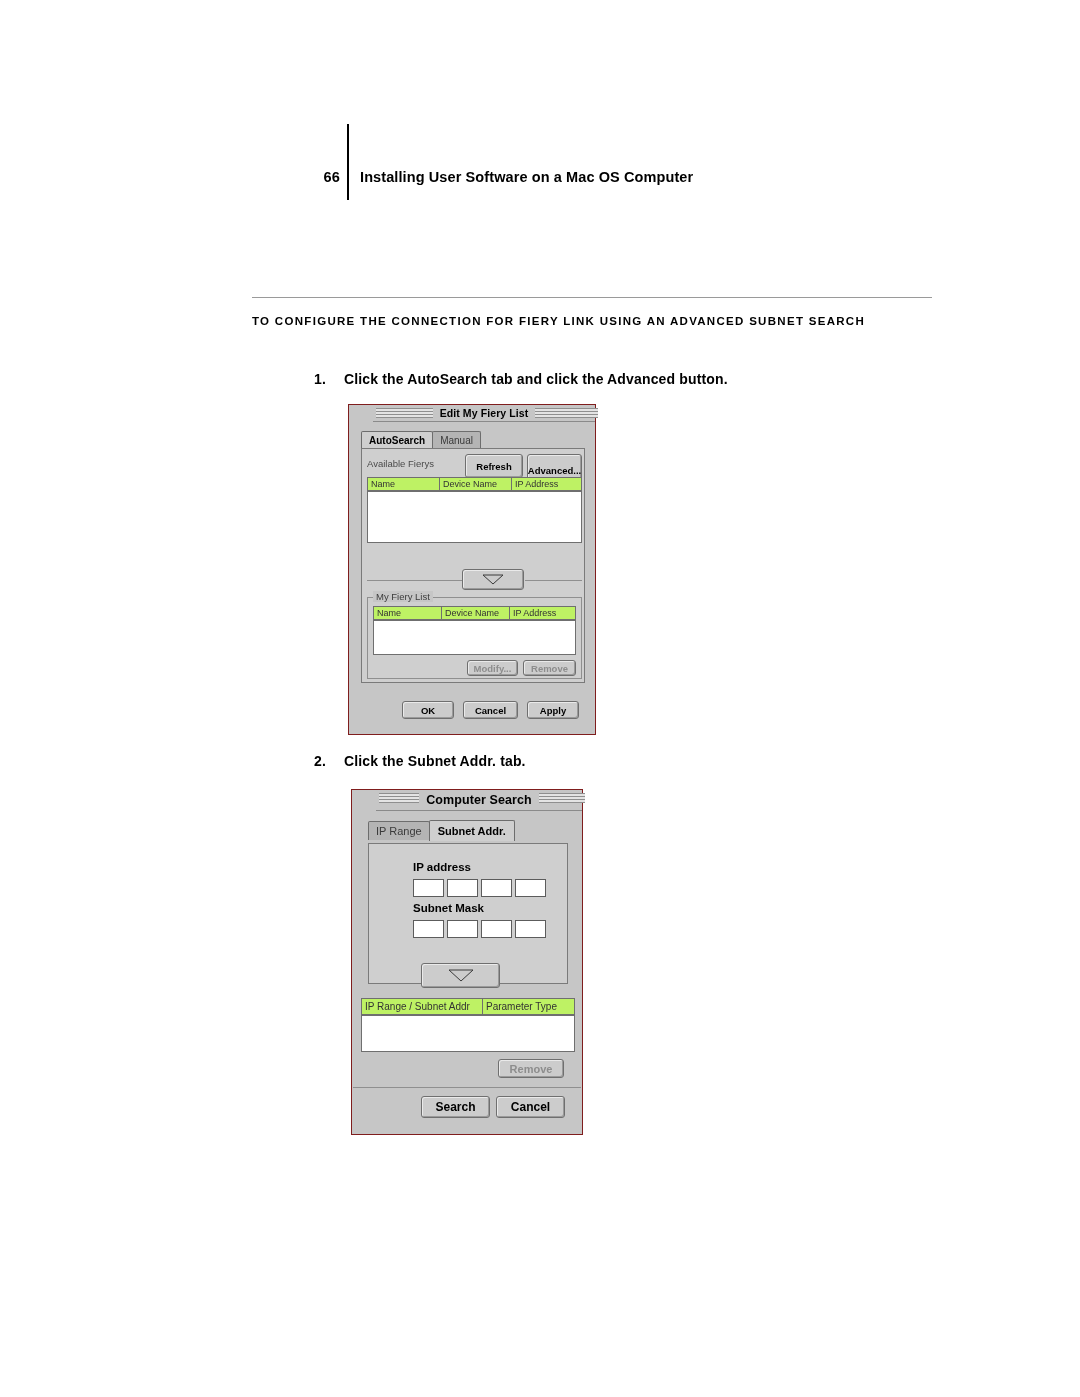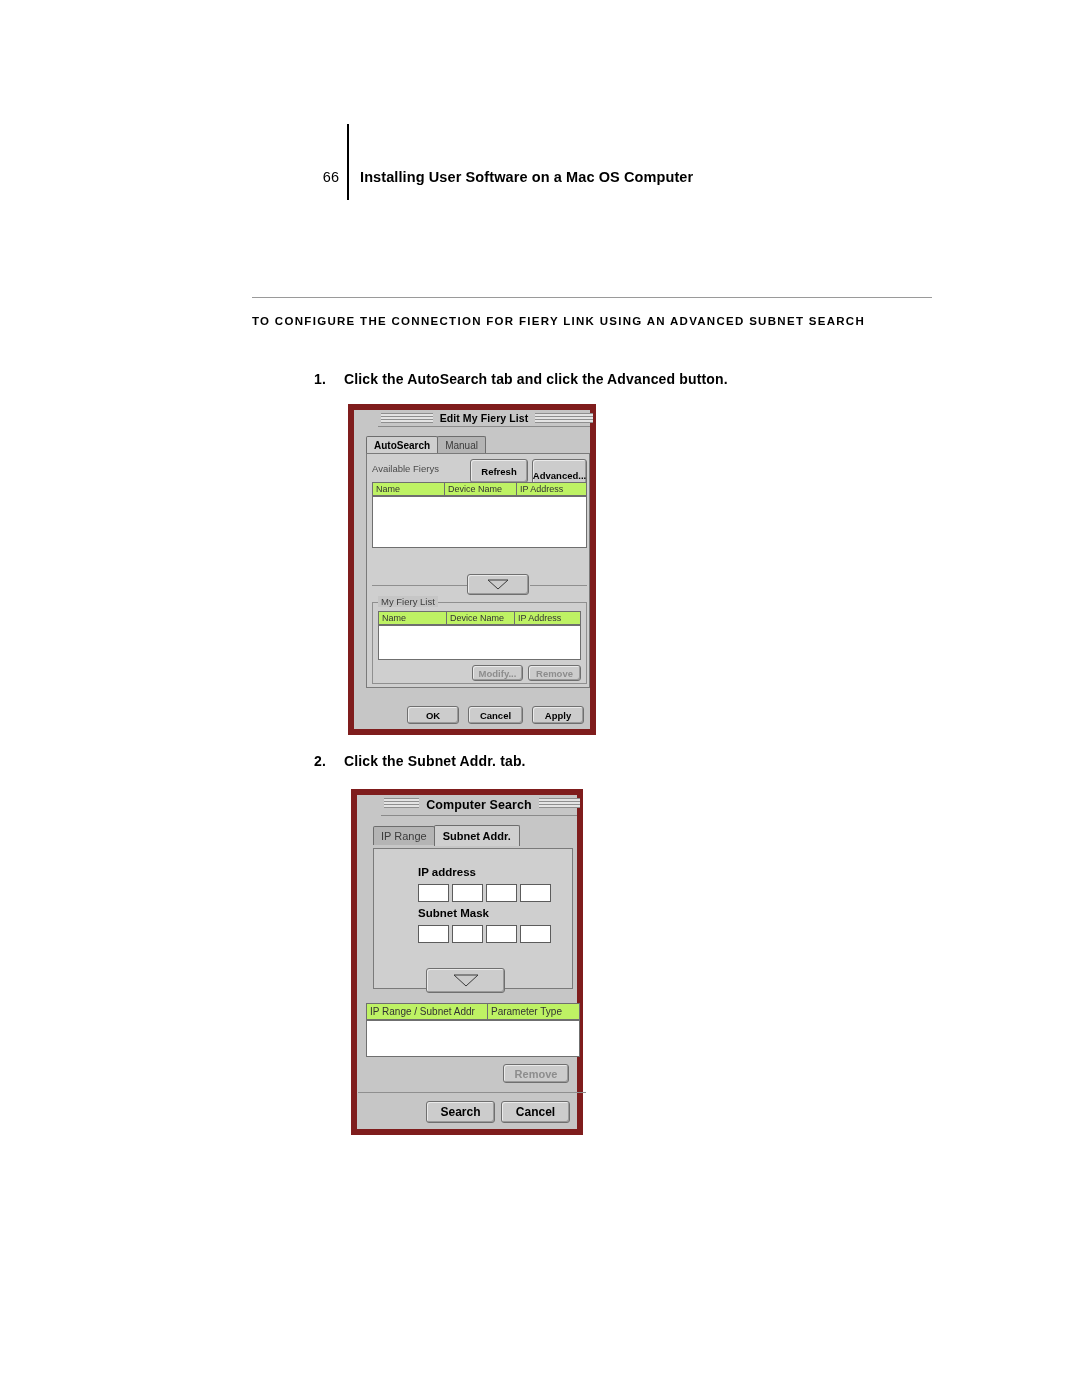--- a/index.html
+++ b/index.html
@@ -30,23 +30,23 @@
     top: 0;
     width: 2px;
     height: 76px;
     background: #000;
   }
   .page-number {
     position: absolute;
     left: 0;
     top: 45px;
     width: 18px;
-    text-align: center;
+    text-align: right;
     font-size: 14.5px;
-    font-weight: normal;
+    font-weight: bold;
     letter-spacing: 0.2px;
   }
   .header-title {
     position: absolute;
     left: 38px;
     top: 45px;
     font-size: 14.5px;
     font-weight: bold;
     letter-spacing: 0.1px;
     white-space: nowrap;
@@ -97,21 +97,21 @@
   }
   #step1 { left: 314px; top: 371px; width: 600px; }
   #step2 { left: 314px; top: 753px; width: 600px; }
 
   
   
   
   .dialog {
     position: absolute;
     background: #c6c6c6;
-    border: 6px solid #7f1d1d;
+    border: 1px solid #7f1d1d;
     box-sizing: border-box;
     padding-left: 24px;
   }
   #dlg1 {
     left: 348px;
     top: 404px;
     width: 248px;
     height: 331px;
   }
   .titlebar {

